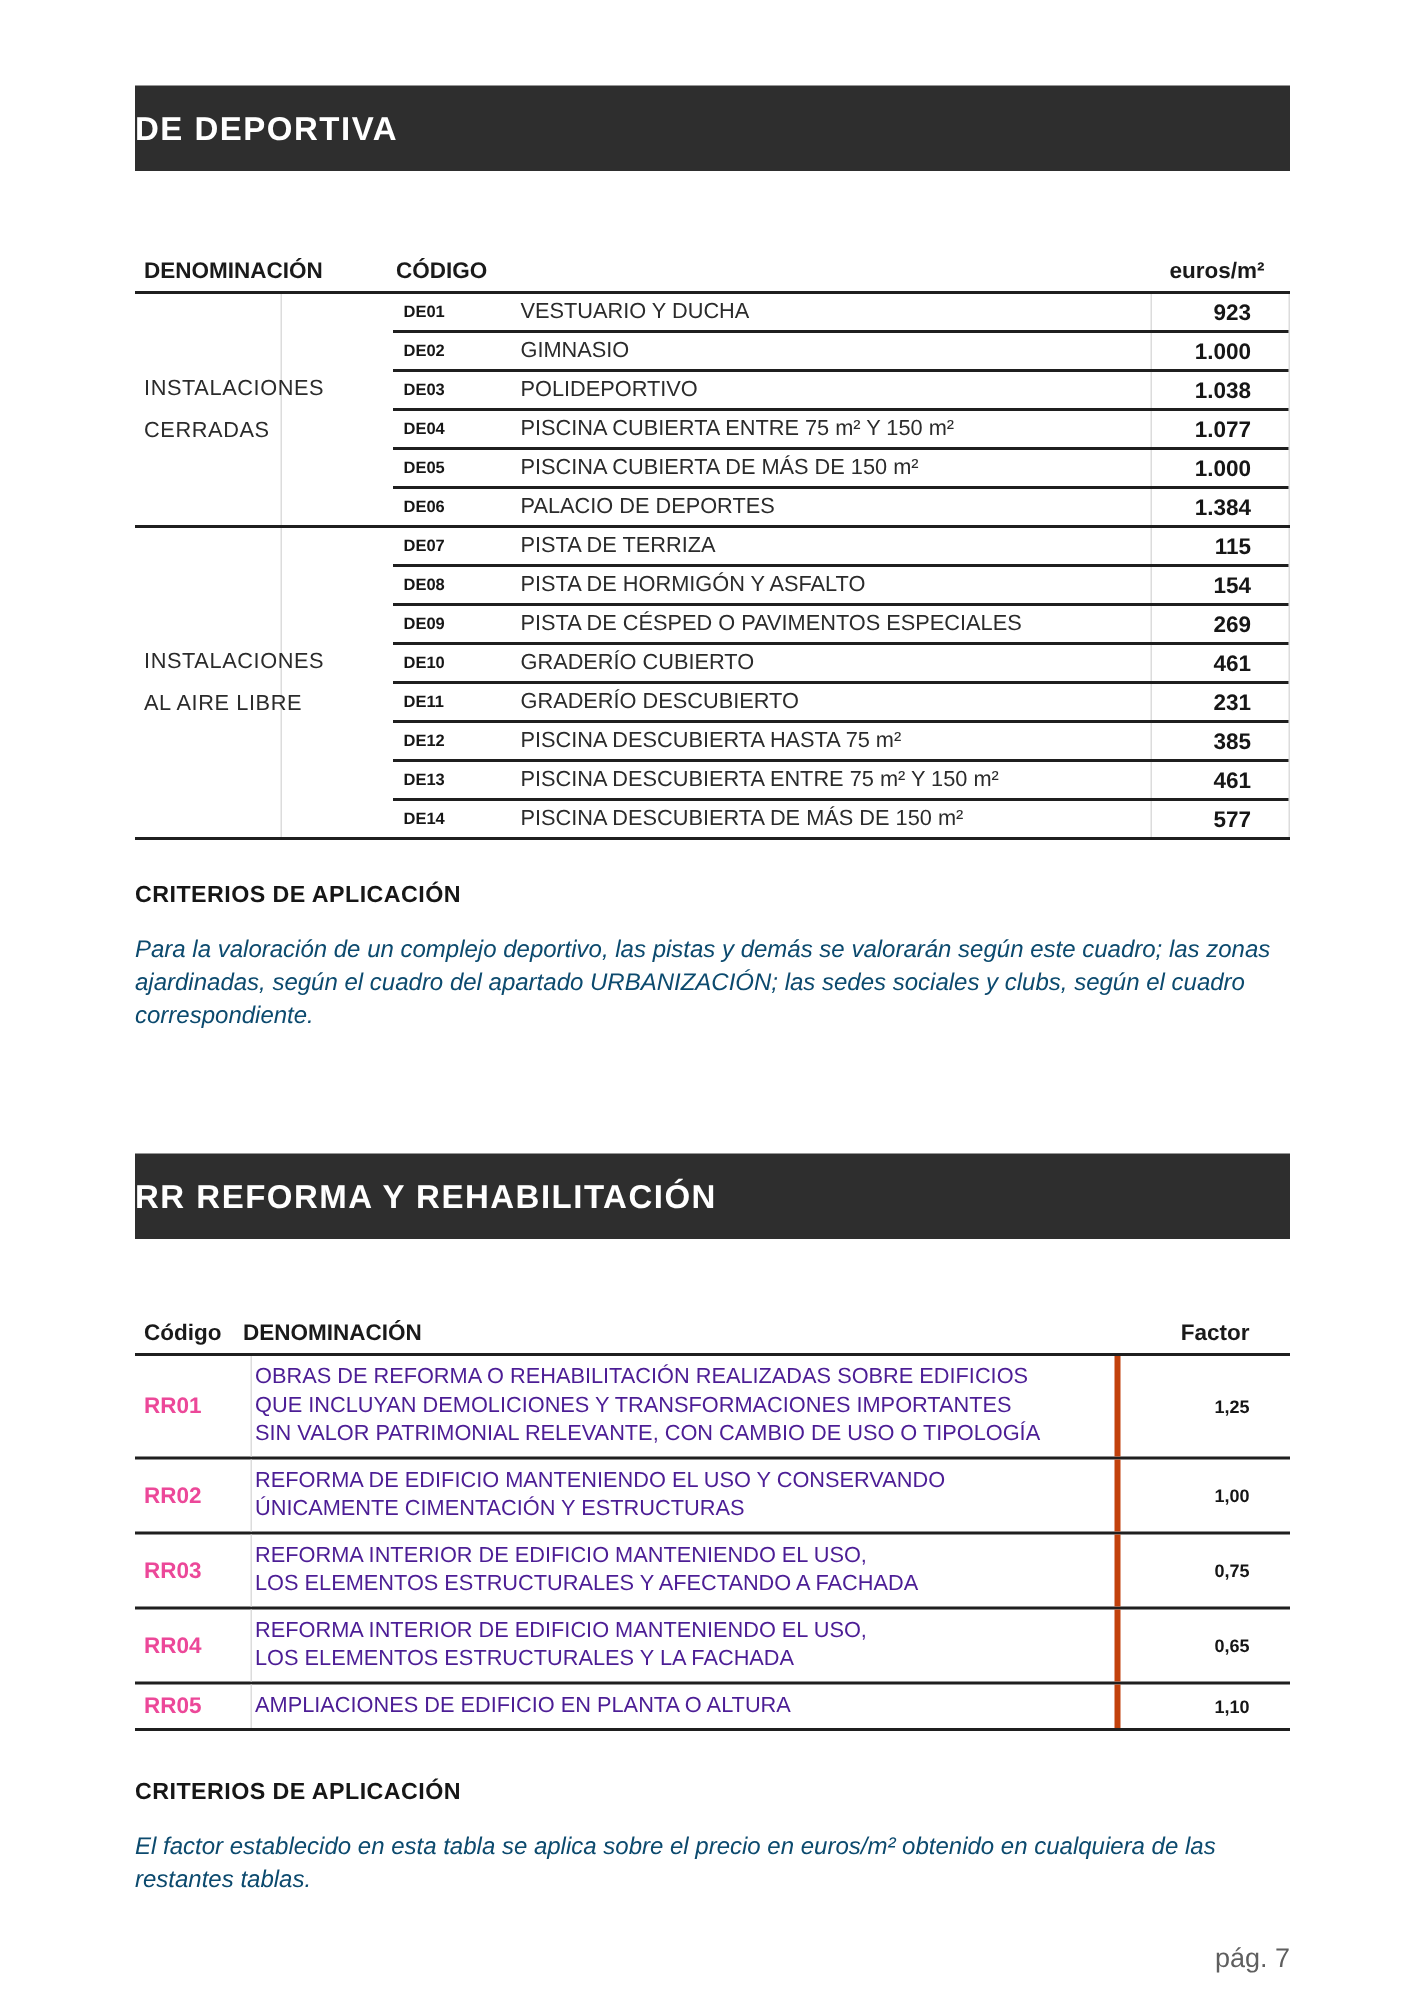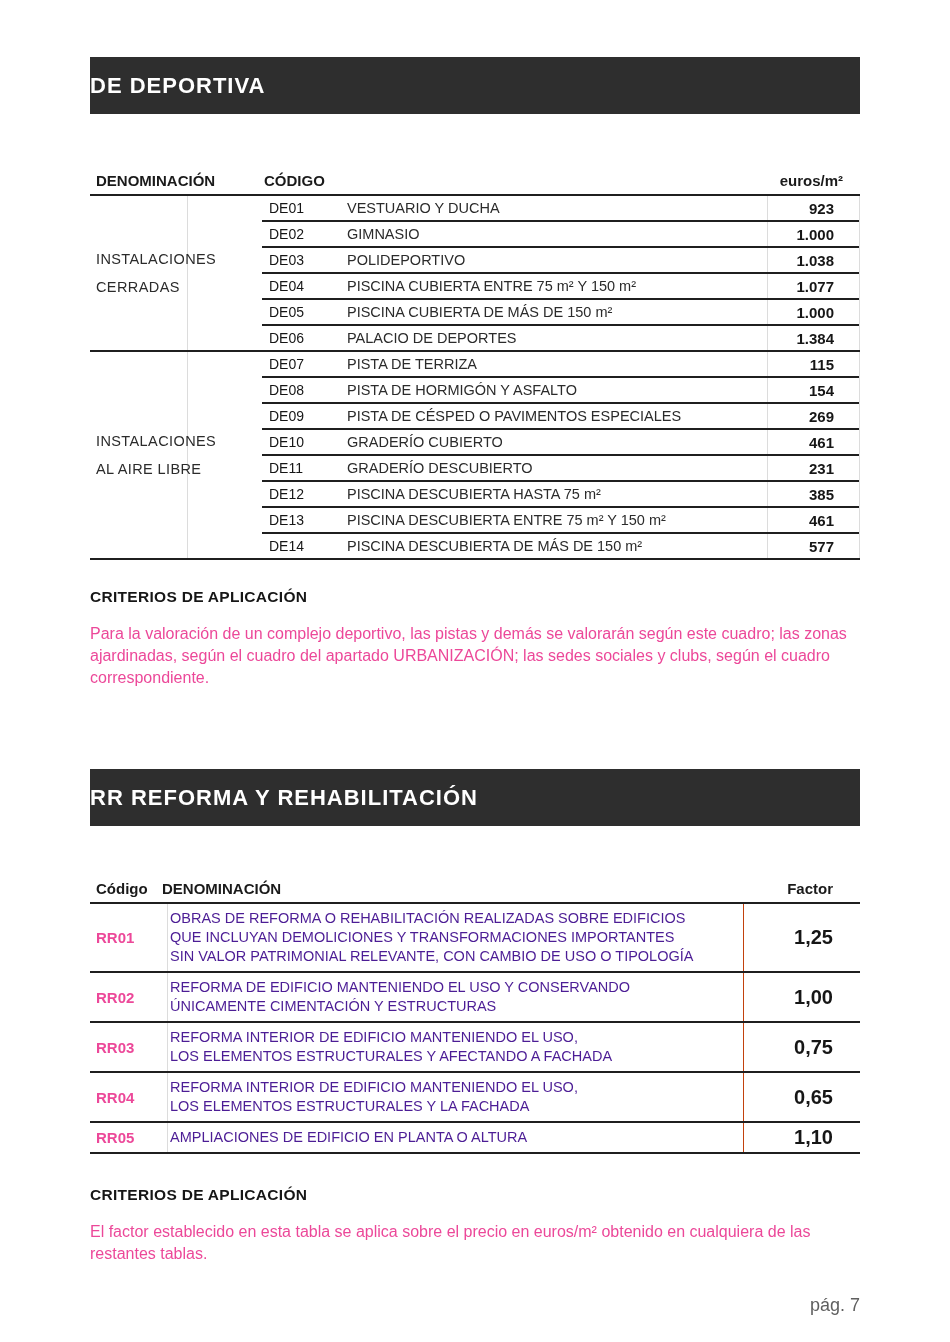--- a/index.html
+++ b/index.html
@@ -61,21 +61,21 @@
   }
   .grp-rows { flex: 1; margin-left: 74px; border-right: 1px solid #dcdcdc; }
   .row {
     display: flex;
     align-items: center;
     height: 26px;
     border-bottom: 2px solid #1f1f1f;
     font-size: 14.5px;
   }
   .grp .row:last-child { border-bottom: none; height: 24px; }
-  .row-code { width: 85px; padding-left: 7px; font-weight: normal; font-size: 14px; color: #161616; }
+  .row-code { width: 85px; padding-left: 7px; font-weight: bold; font-size: 11px; color: #161616; }
   .row-desc { flex: 1; color: #2b2b2b; white-space: nowrap; }
   .row-val {
     width: 92px;
     align-self: stretch;
     border-left: 1px solid #dcdcdc;
     display: flex;
     align-items: center;
     justify-content: flex-end;
     padding-right: 25px;
     font-weight: bold;
@@ -88,21 +88,22 @@
     margin-top: 28px;
     font-weight: bold;
     font-size: 15.5px;
     letter-spacing: 0.3px;
     color: #161616;
   }
   .crit-text {
     margin-top: 17px;
     font-size: 16px;
     line-height: 22px;
-    color: #ec4899;
+    color: #0c4a6e;
+    font-style: italic;
   }
   .crit2 .crit-head { margin-top: 32px; }
 
   
   .t2 { margin-top: 54px; }
   .t2-head {
     display: flex;
     align-items: flex-end;
     border-bottom: 2px solid #1f1f1f;
     padding-bottom: 5px;
@@ -129,27 +130,27 @@
     padding: 5px 0 5px 2px;
     font-size: 14.5px;
     line-height: 19px;
     color: #4c1d95;
     display: flex;
     flex-direction: column;
     justify-content: center;
   }
   .t2-factor {
     width: 117px;
-    border-left: 1px solid #c2410c;
+    border-left: 4px solid #c2410c;
     display: flex;
     align-items: center;
     justify-content: flex-end;
     padding-right: 27px;
     font-weight: bold;
-    font-size: 20px;
+    font-size: 12px;
     color: #161616;
   }
 
   
   .footer {
     position: absolute;
     right: 90px;
     bottom: 26px;
     font-size: 18px;
     color: #5f5f5f;

